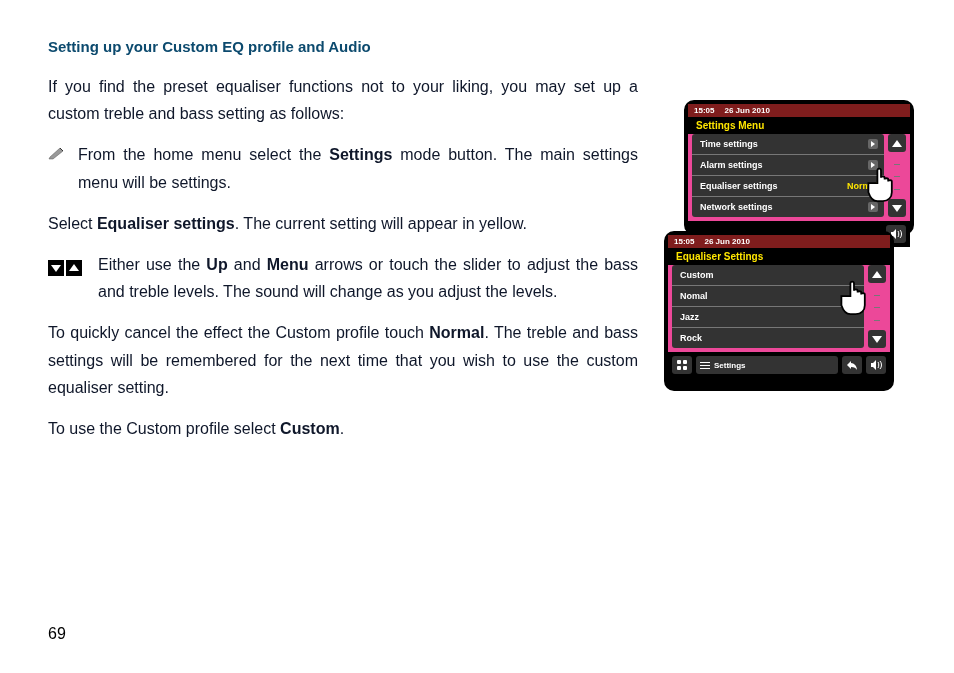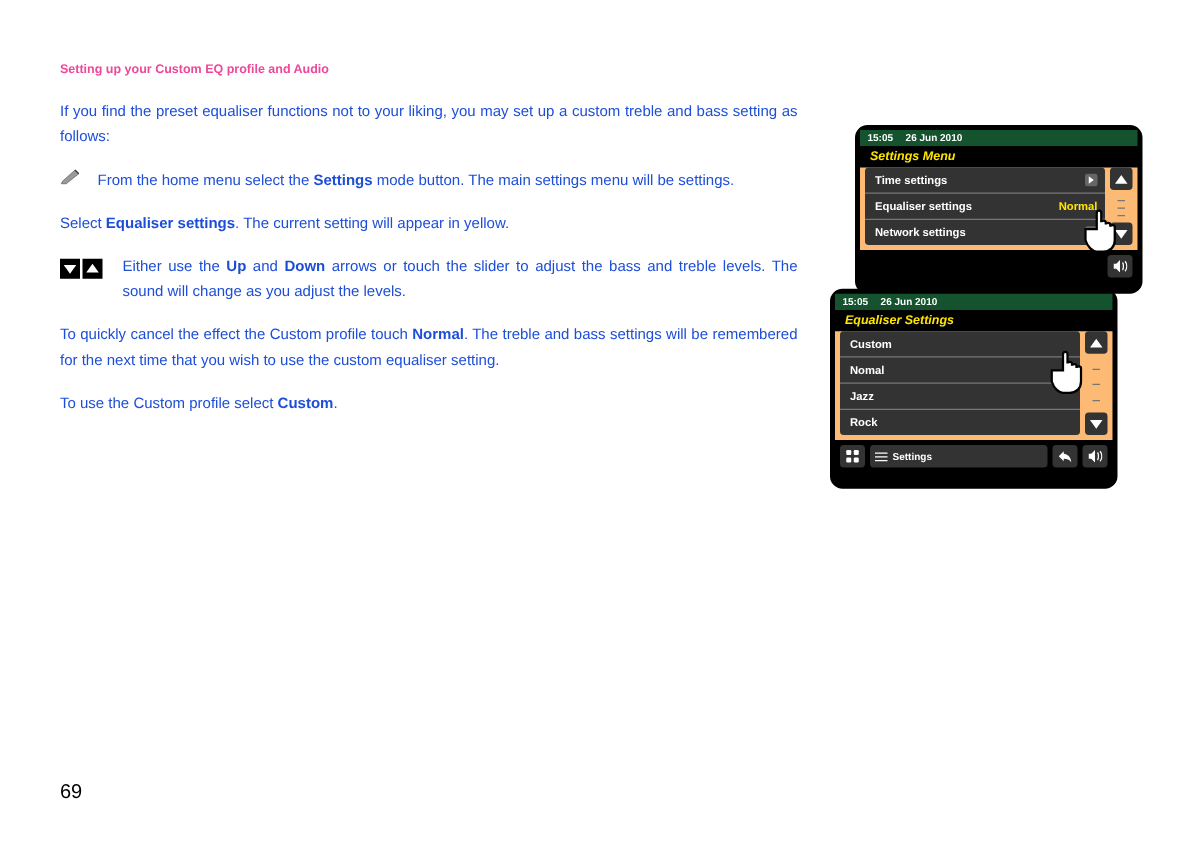--- a/index.html
+++ b/index.html
@@ -11,29 +11,29 @@
     width: 954px;
   }
   .page {
     position: relative;
     width: 954px;
     height: 673px;
     box-sizing: border-box;
     padding: 38px 48px 20px 48px;
   }
   h1.title {
-    font-size: 10px;
+    font-size: 15px;
     font-weight: bold;
-    color: #ec4899;
-    margin: 12px 0 18px 0;
+    color: #0c4a6e;
+    margin: 0 0 18px 0;
   }
   .body-text {
-    font-size: 12px;
+    font-size: 16px;
     line-height: 1.7;
-    color: #1d4ed8;
+    color: #0f172a;
     width: 590px;
   }
   .body-text p {
     margin: 0 0 14px 0;
     text-align: justify;
   }
   .indent {
     padding-left: 30px;
     position: relative;
   }
@@ -92,32 +92,31 @@
   }
   .device.top   { right: 40px; top: 100px; width: 230px; height: 135px; z-index: 1; }
   .device.bottom{ right: 60px; top: 231px; width: 230px; height: 160px; z-index: 2; }
 
   .dev-status {
     display: flex;
     gap: 10px;
     padding: 2px 6px 2px 6px;
     font-size: 8px;
     color: #fff;
-    background: #14532d;
+    background: #7f1d1d;
   }
   .dev-title {
     padding: 3px 6px 3px 8px;
     font-size: 10px;
     color: #ffe600;
     background: #000;
-    font-style: italic;
   }
   .dev-body {
     display: flex;
-    background: #fdba74;
+    background: #ec4899;
     padding: 0 4px 4px 4px;
   }
   .menu-col {
     flex: 1;
     background: #333;
     border-radius: 3px;
     margin-right: 4px;
     position: relative;
   }
   .menu-row {
@@ -236,21 +235,21 @@
 
     <p>
       <span>Select </span><b>Equaliser settings</b><span>. The current setting will appear in yellow.</span>
     </p>
 
 
     <p class="indent" style="padding-left:50px;">
       <span class="icon-col">
         <span class="arrow-box"><span class="tri-down"></span></span><span class="arrow-box"><span class="tri-up"></span></span>
       </span>
-      <span>Either use the </span><b>Up</b><span> and </span><b>Down</b><span> arrows or touch the slider to adjust the bass and treble levels. The sound will change as you adjust the levels.</span>
+      <span>Either use the </span><b>Up</b><span> and </span><b>Menu</b><span> arrows or touch the slider to adjust the bass and treble levels. The sound will change as you adjust the levels.</span>
     </p>
 
     <p>
       <span>To quickly cancel the effect the Custom profile touch </span><b>Normal</b><span>. The treble and bass settings will be remembered for the next time that you wish to use the custom equaliser setting.</span>
     </p>
 
     <p>
       <span>To use the Custom profile select </span><b>Custom</b><span>.</span>
     </p>
   </div>
@@ -260,20 +259,24 @@
   <div class="device top">
     <div class="dev-status">
       <span>15:05</span>
       <span>26 Jun 2010</span>
     </div>
     <div class="dev-title">Settings Menu</div>
     <div class="dev-body">
       <div class="menu-col">
         <div class="menu-row">
           <span>Time settings</span>
+          <span class="chev"></span>
+        </div>
+        <div class="menu-row">
+          <span>Alarm settings</span>
           <span class="chev"></span>
         </div>
         <div class="menu-row">
           <span>Equaliser settings</span>
           <span class="accent">Normal</span>
         </div>
         <div class="menu-row" style="border-bottom:none;">
           <span>Network settings</span>
           <span class="chev"></span>
         </div>

